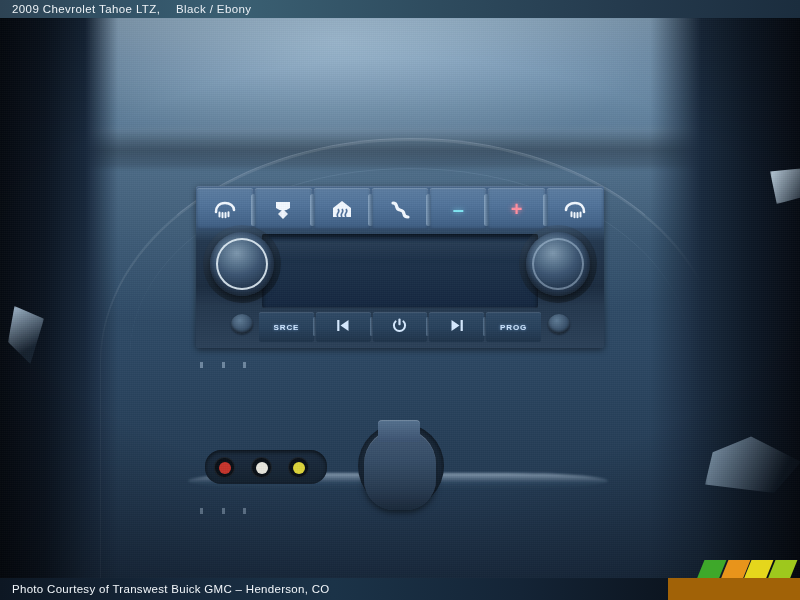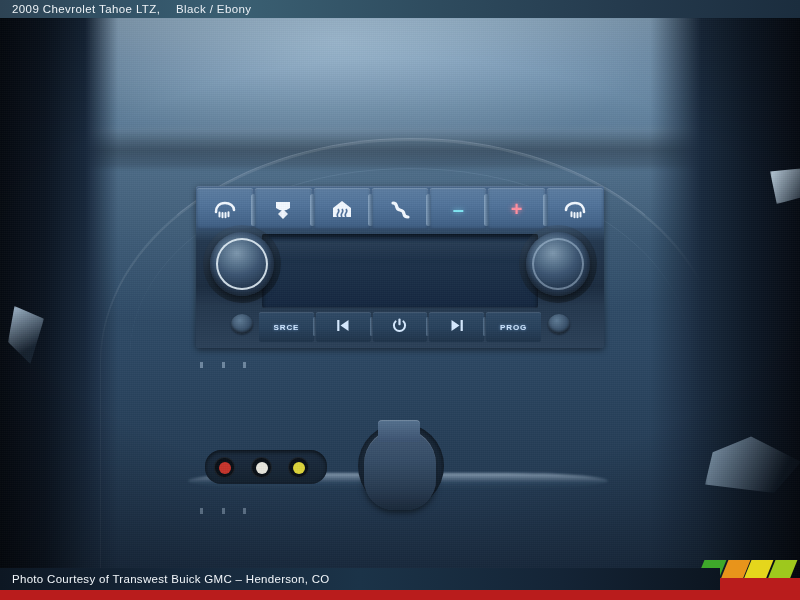--- a/index.html
+++ b/index.html
@@ -1,32 +1,32 @@
 <!DOCTYPE html>
 <html><head>
 <meta charset="utf-8">
 <style>
   html,body{margin:0;padding:0;background:#000;}
   body{font-family:"Liberation Sans", sans-serif;}
   #shot{
     position:relative;width:800px;height:600px;overflow:hidden;
-    background:#b91c1c;
+    background:#a16207;
   }
 
   
   .topbar{
     position:absolute;left:0;top:0;width:800px;height:18px;
     background:linear-gradient(to right,#2d4354 0%,#34566a 18%,#3a5f72 30%,#2e4b5e 55%,#24394c 80%,#1b2d3e 100%);
     color:#eef3f7;font-size:11.5px;line-height:18px;
     letter-spacing:.4px;white-space:nowrap;overflow:hidden;
   }
   .topbar .pad{display:inline-block;width:12px;}
   .topbar .trim{color:#e9eff5;}
   .botbar{
-    position:absolute;left:0;bottom:10px;width:720px;height:22px;
+    position:absolute;left:0;bottom:0;width:668px;height:22px;
     background:linear-gradient(to right,#0d1723 0%,#16273a 25%,#1b3348 50%,#142436 78%,#0c1520 100%);
     color:#f2f6fa;font-size:11.5px;line-height:22px;letter-spacing:.3px;
     white-space:nowrap;overflow:hidden;
   }
   .botbar .pad{display:inline-block;width:12px;}
 
   
   .photo{
     position:absolute;left:0;top:18px;width:800px;height:560px;overflow:hidden;
     background:

